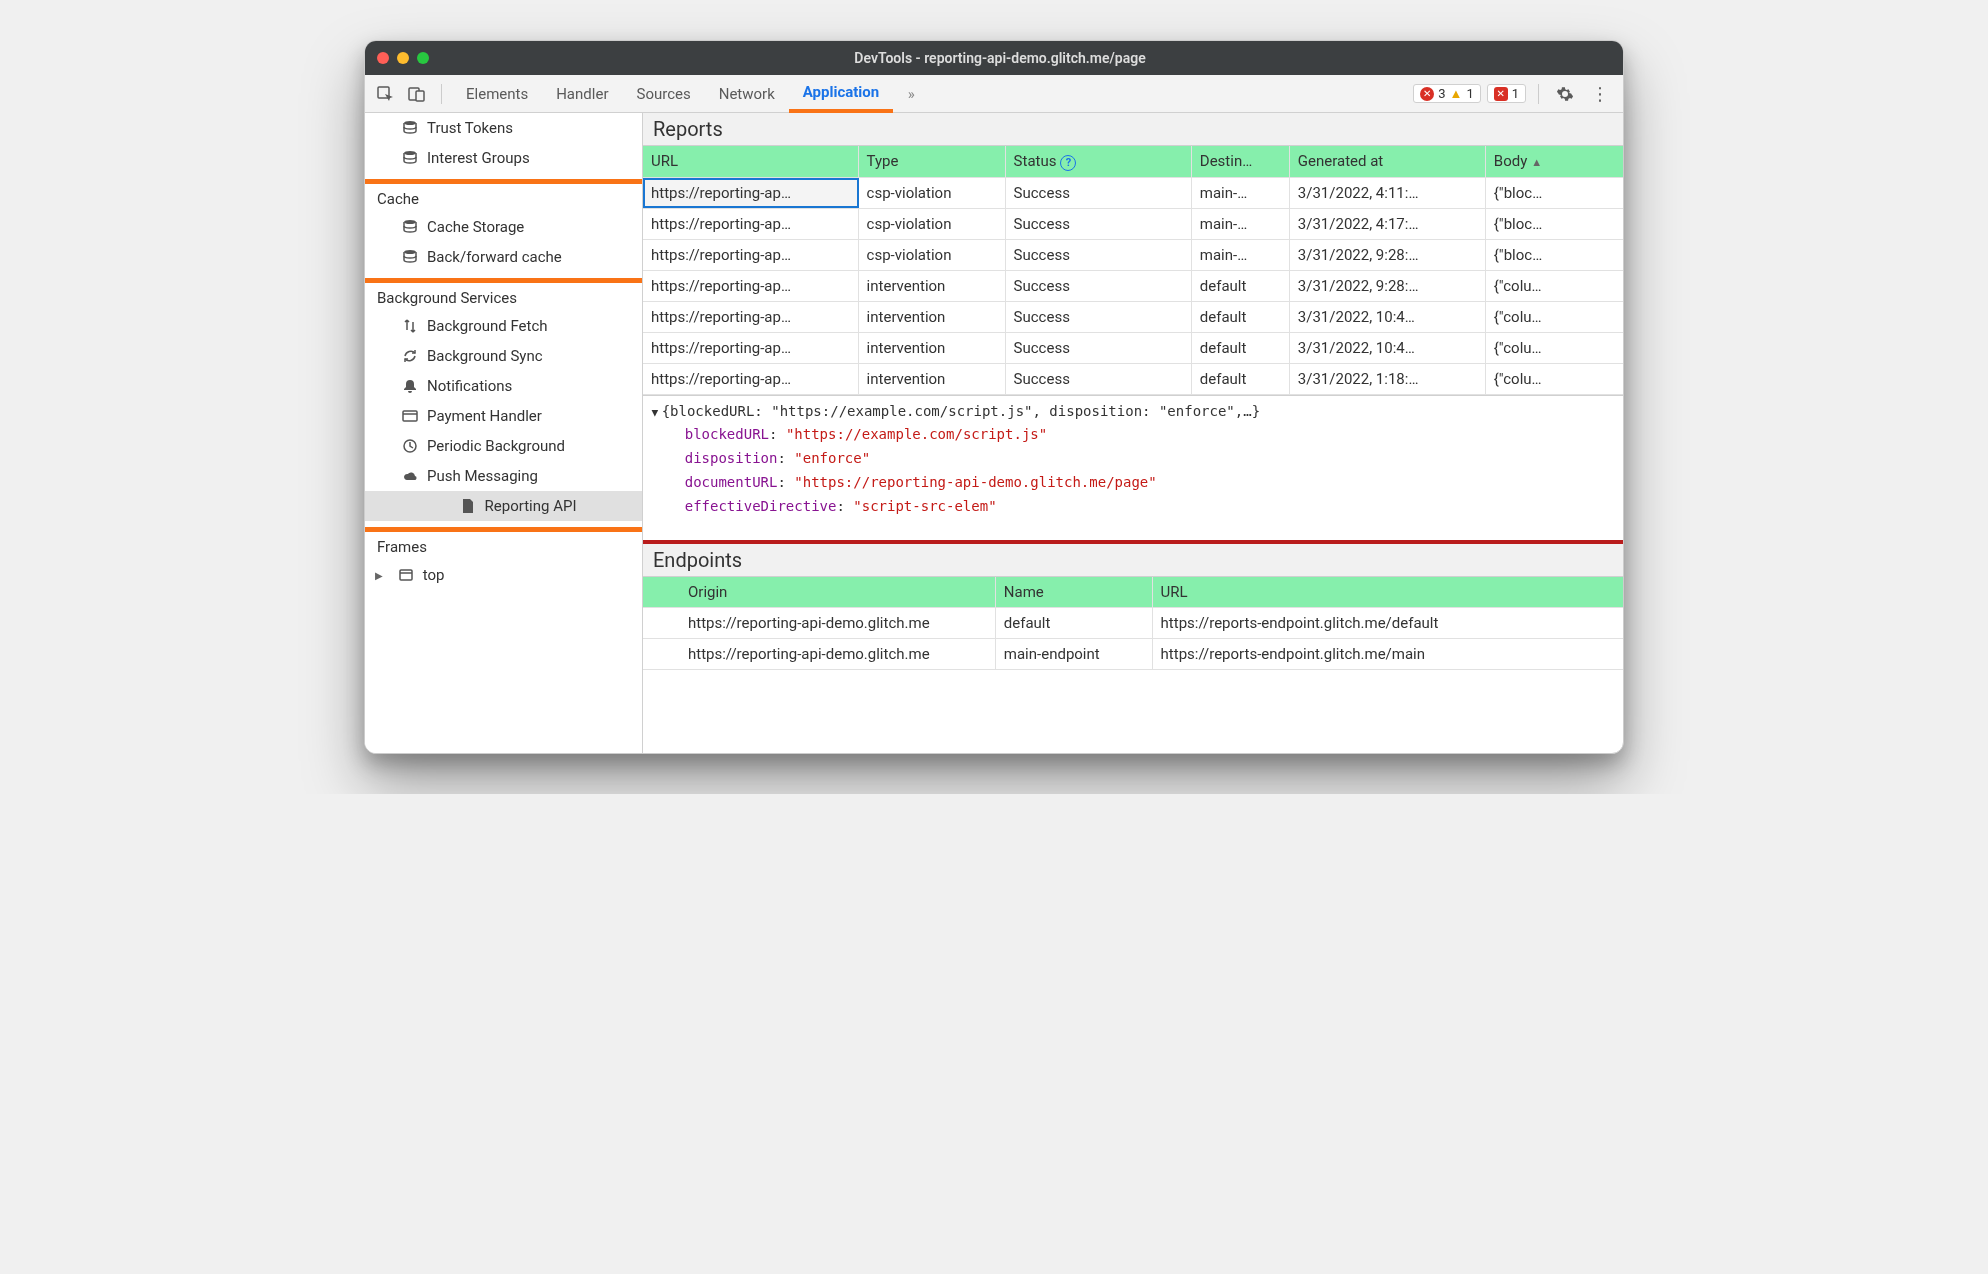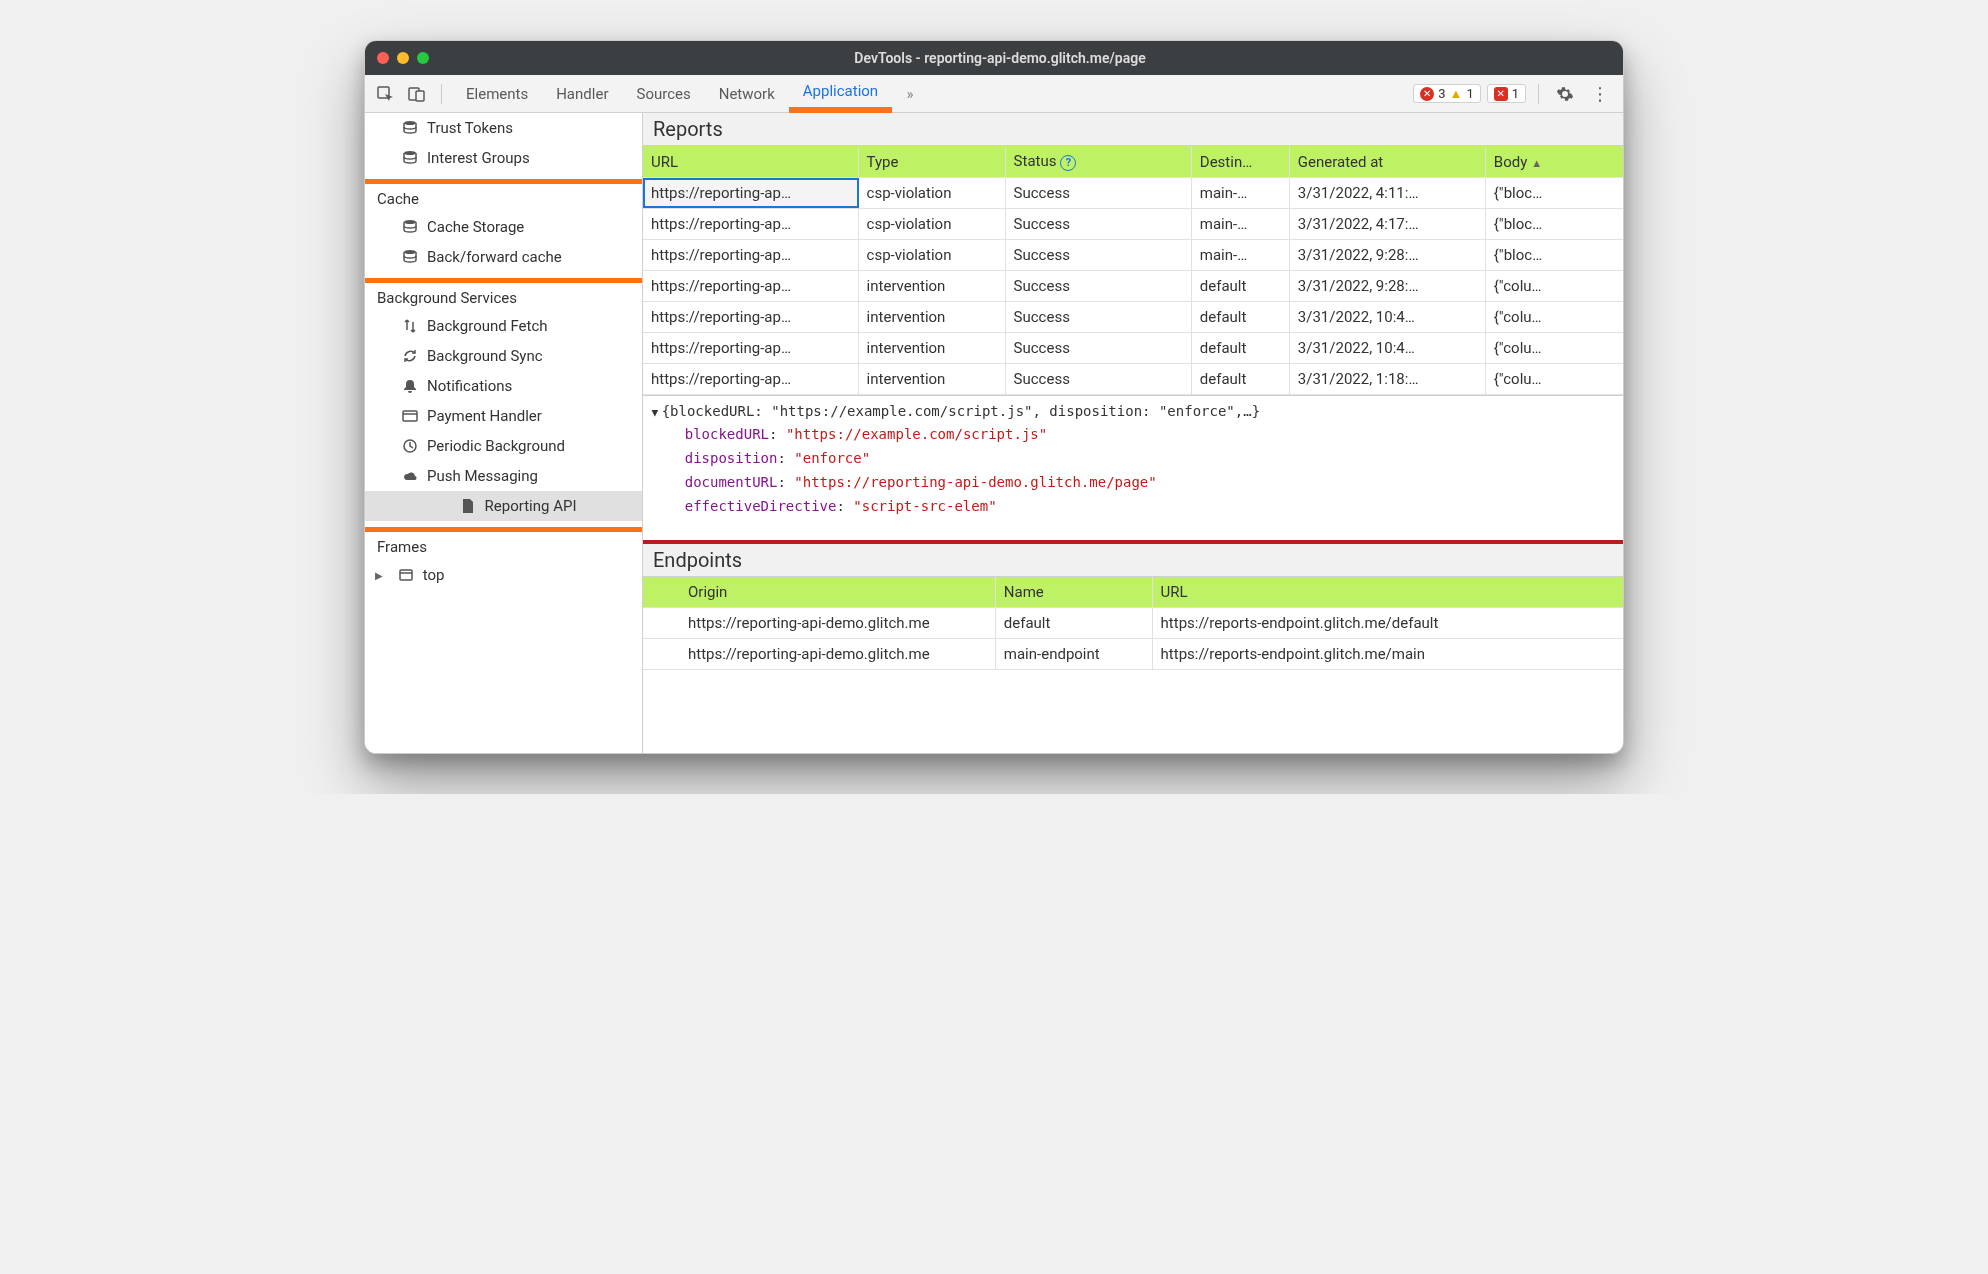--- a/index.html
+++ b/index.html
@@ -52,21 +52,21 @@
     font-size: 15px;
   }
   .toolbar .icon-btn {
     width: 28px; height: 28px;
     display:flex;align-items:center;justify-content:center;
     color:#5a5a5a;
   }
   .tab-sep { width:1px; height:20px; background:#ccc; margin:0 6px;}
   .tabs { display:flex; gap:0; }
   .tab { padding: 0 14px; height: 38px; display:flex; align-items:center; color:#5a5a5a; cursor:pointer;}
-  .tab.active { color:#1a73e8; border-bottom: 6px solid #f97316; font-weight:400;}
+  .tab.active { color:#1a73e8; border-bottom: 4px solid #f97316; font-weight:700;}
   .toolbar-spacer { flex:1; }
   .toolbar-right { display:flex; align-items:center; gap:6px; padding-right:4px;}
   .badge {
     display:flex;align-items:center;gap:4px;
     border:1px solid #d0d0d0; border-radius:3px;
     padding: 1px 6px; background:#fff; font-size:13px;
     color:#333;
   }
   .badge .err { width:14px;height:14px;border-radius:50%;background:#d93025;color:#fff;display:flex;align-items:center;justify-content:center;font-size:10px;}
   .badge .warn { color:#e8a600; }
@@ -112,23 +112,22 @@
     padding: 4px 10px;
     font-size:20px;
     color:#333;
   }
   .table-head, .table-row {
     display:flex;
     border-bottom:1px solid #e1e1e1;
     font-size:15px;
   }
   .table-head {
-    background:#bef264;
-    color:#333;
-    align-items:flex-end;
+    background:#86efac;
+    color:#333;
   }
   .th, .td {
     padding: 6px 8px;
     overflow:hidden;
     white-space:nowrap;
     text-overflow:ellipsis;
     border-right:1px solid #e1e1e1;
   }
   .th:last-child, .td:last-child { border-right:none;}
   .reports .c0{width:22%;}

